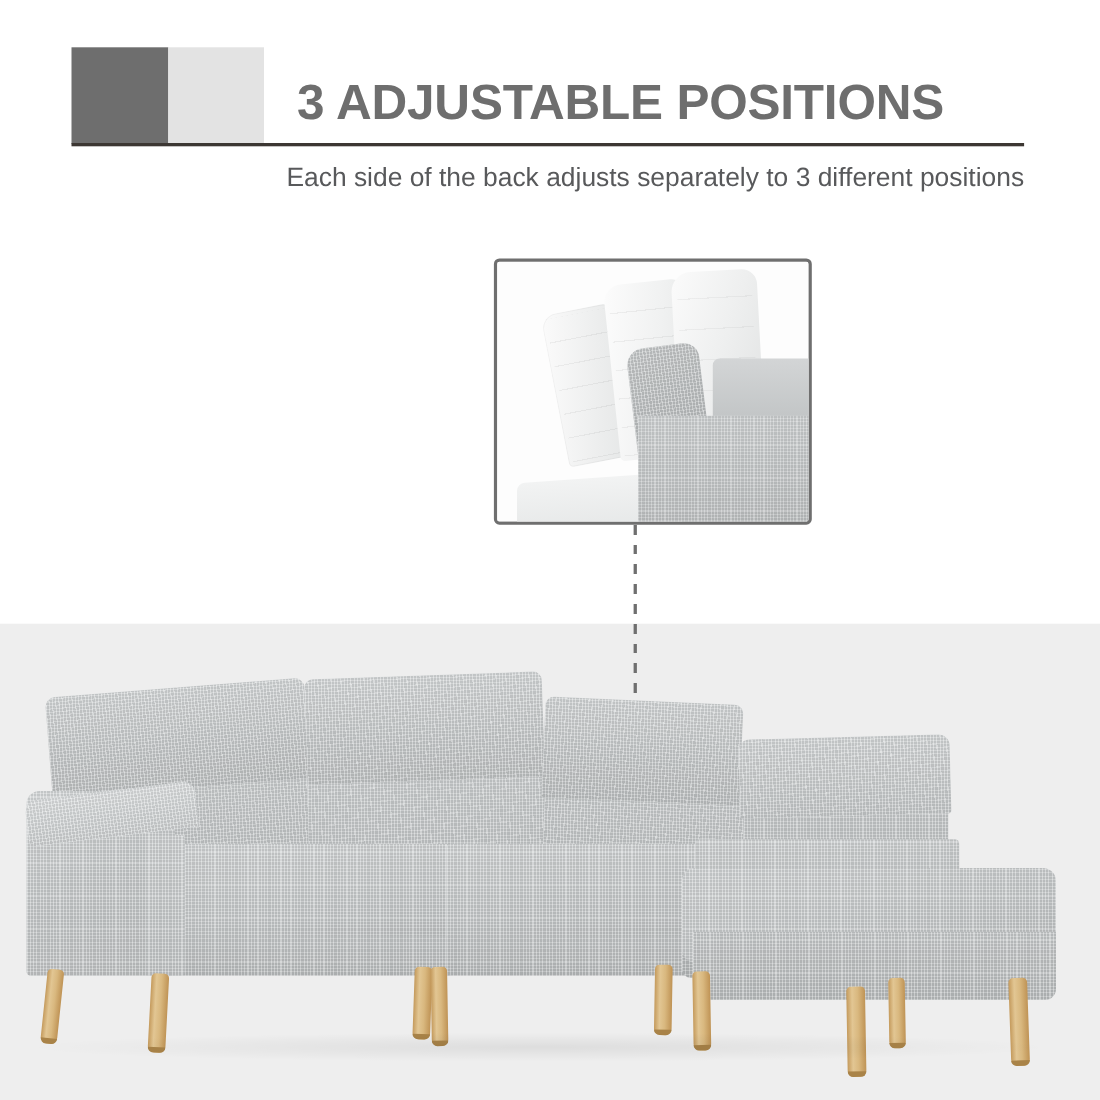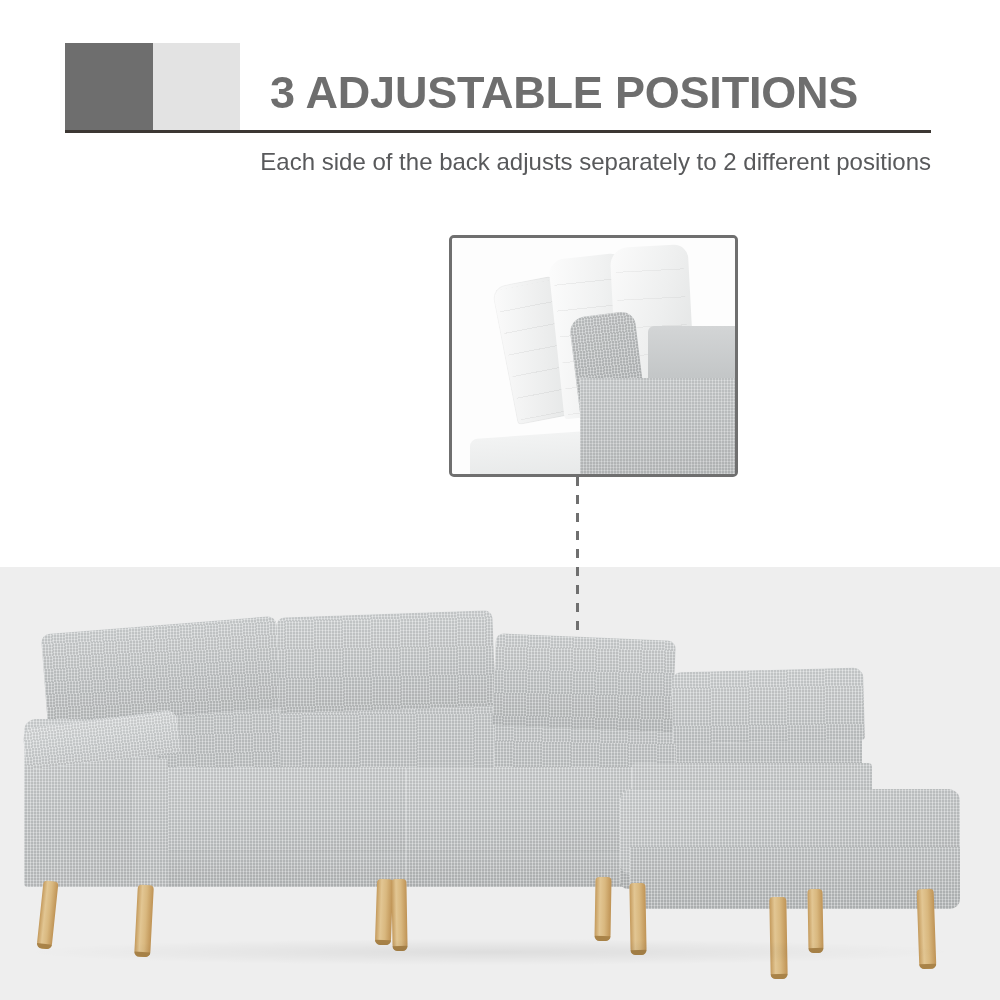--- a/index.html
+++ b/index.html
@@ -237,21 +237,21 @@
 
     <div class="swatches">
       <div class="swatch swatch-dark"></div>
       <div class="swatch swatch-light"></div>
     </div>
 
     <div class="title">3 ADJUSTABLE POSITIONS</div>
 
     <div class="rule"></div>
 
-    <div class="subtitle">Each side of the back adjusts separately to 2 different positions</div>
+    <div class="subtitle">Each side of the back adjusts separately to 3 different positions</div>
   </div>
 
   <div class="inset">
     <div class="inset-canvas">
       <div class="i-seat-low"></div>
       <div class="i-back-a"></div>
       <div class="i-back-b"></div>
       <div class="i-back-c"></div>
       <div class="i-cushion"></div>
       <div class="i-armtop"></div>

